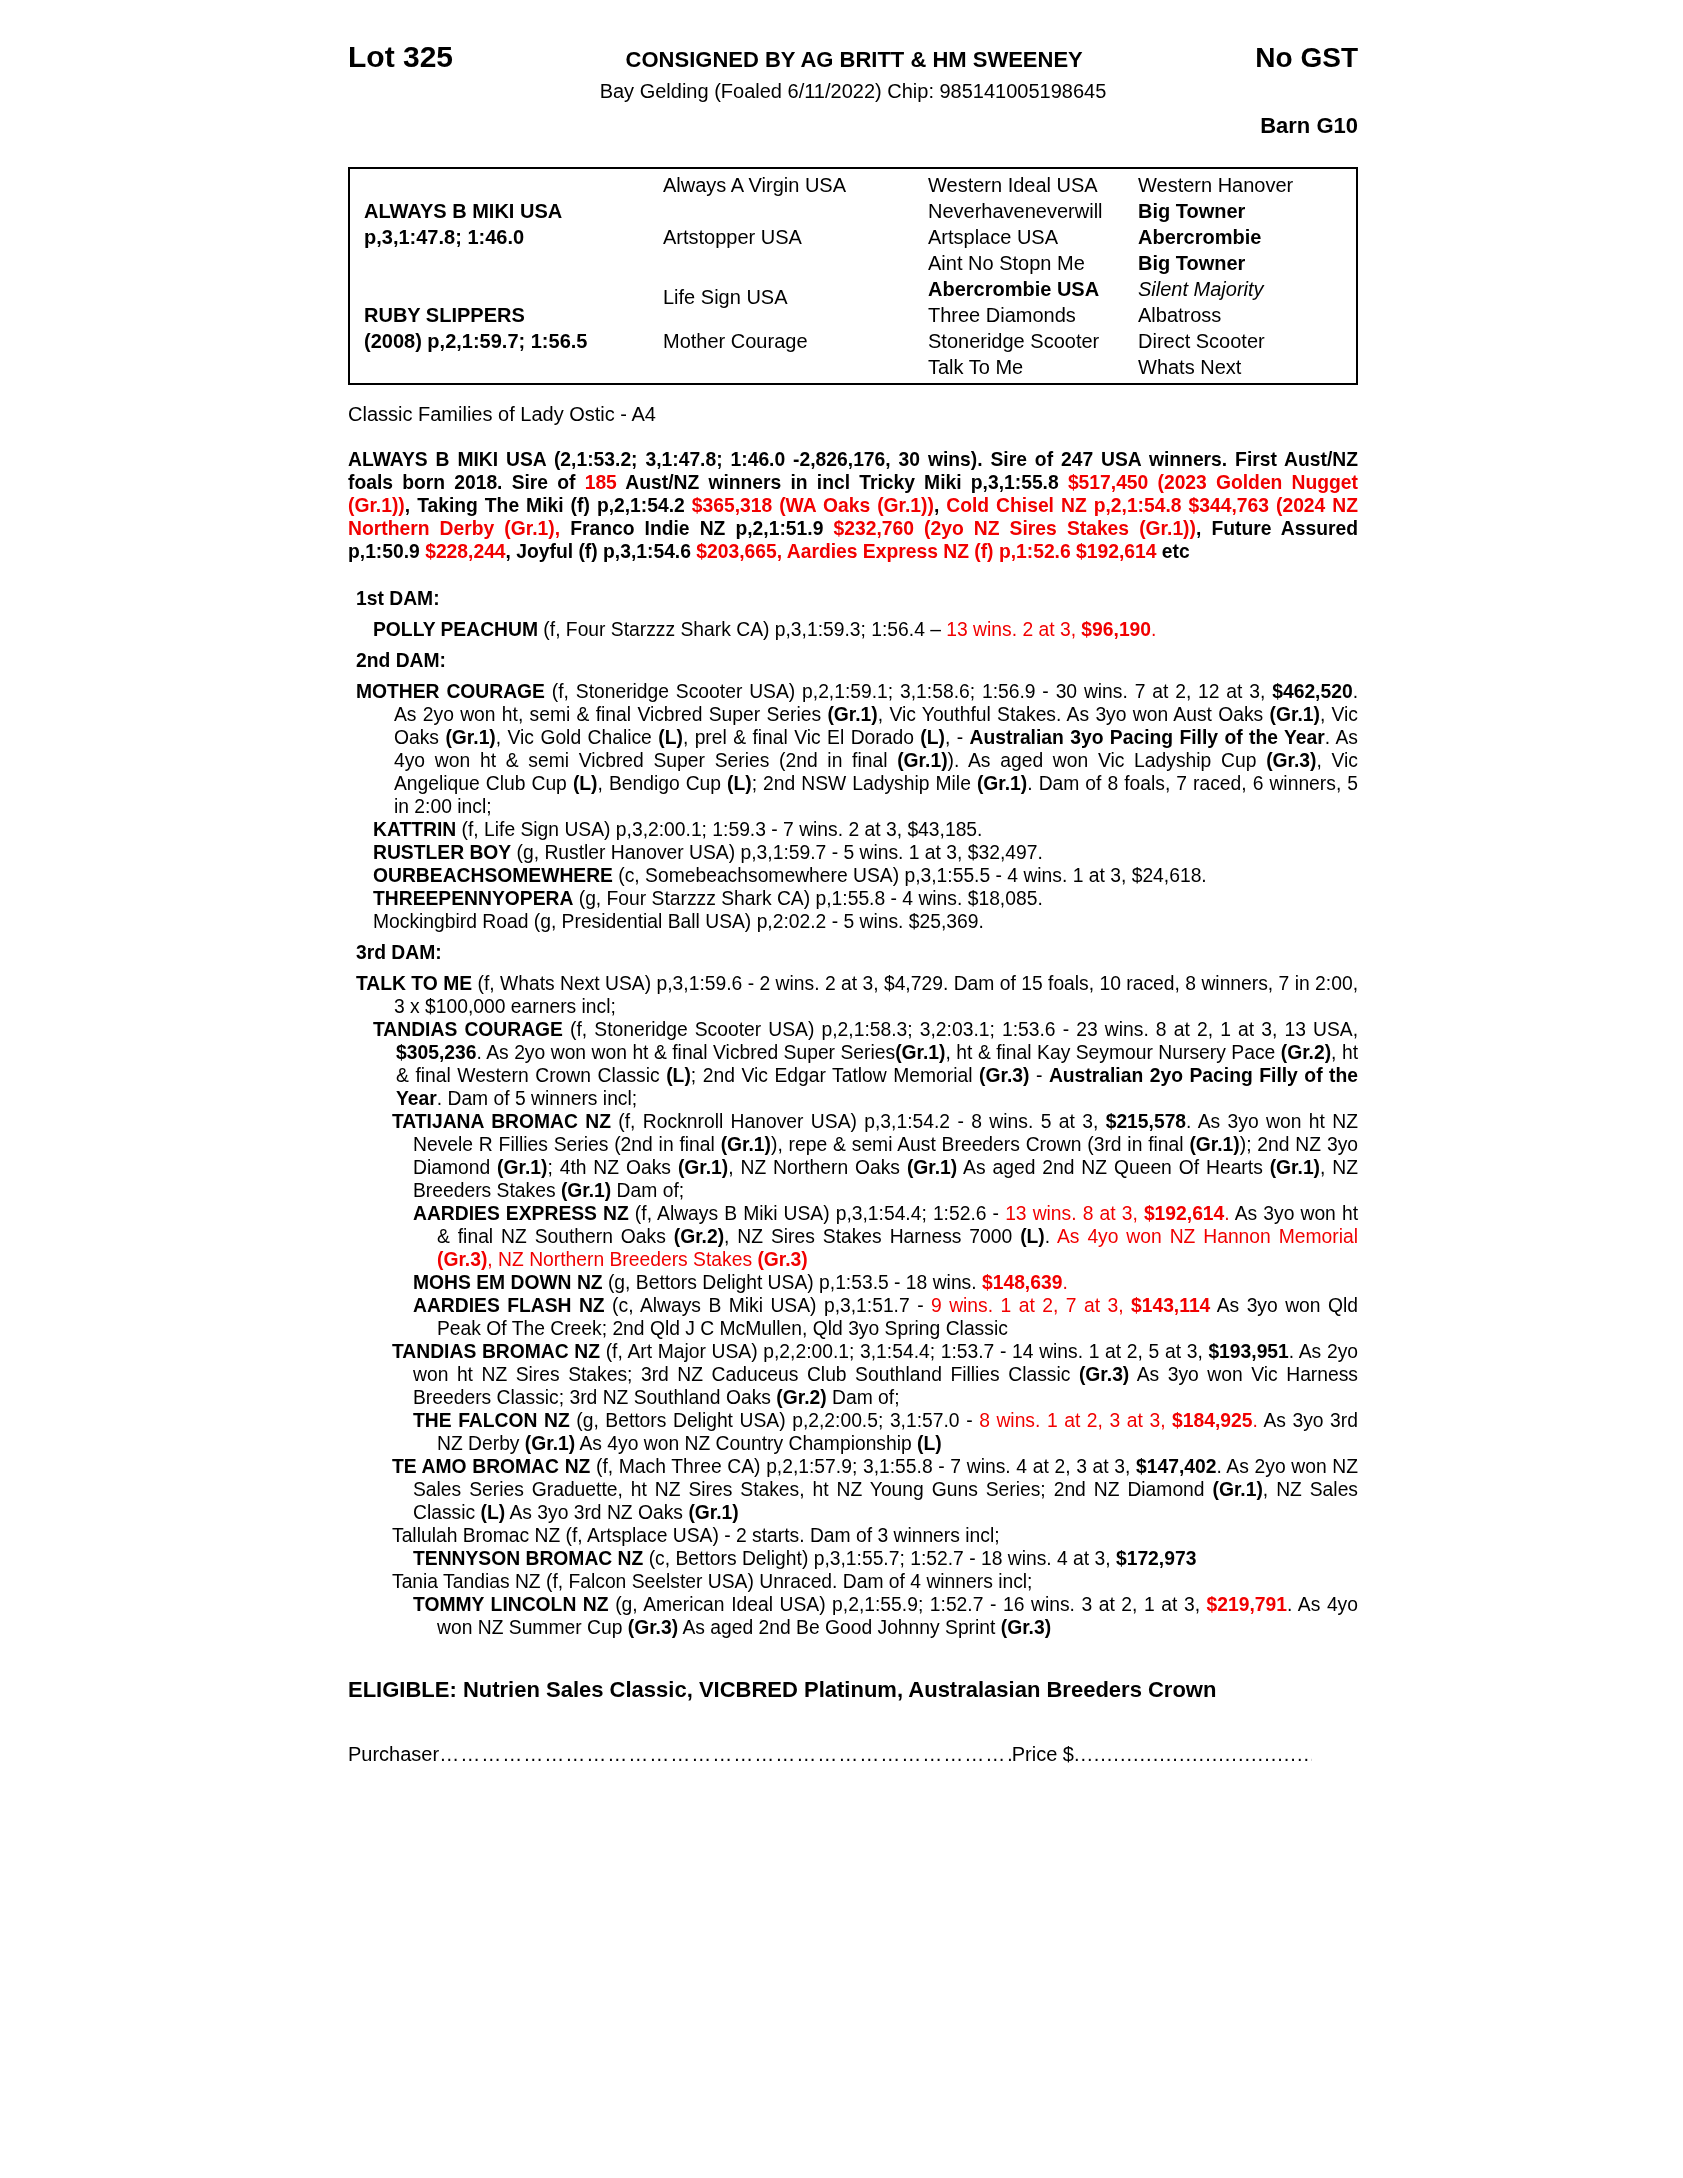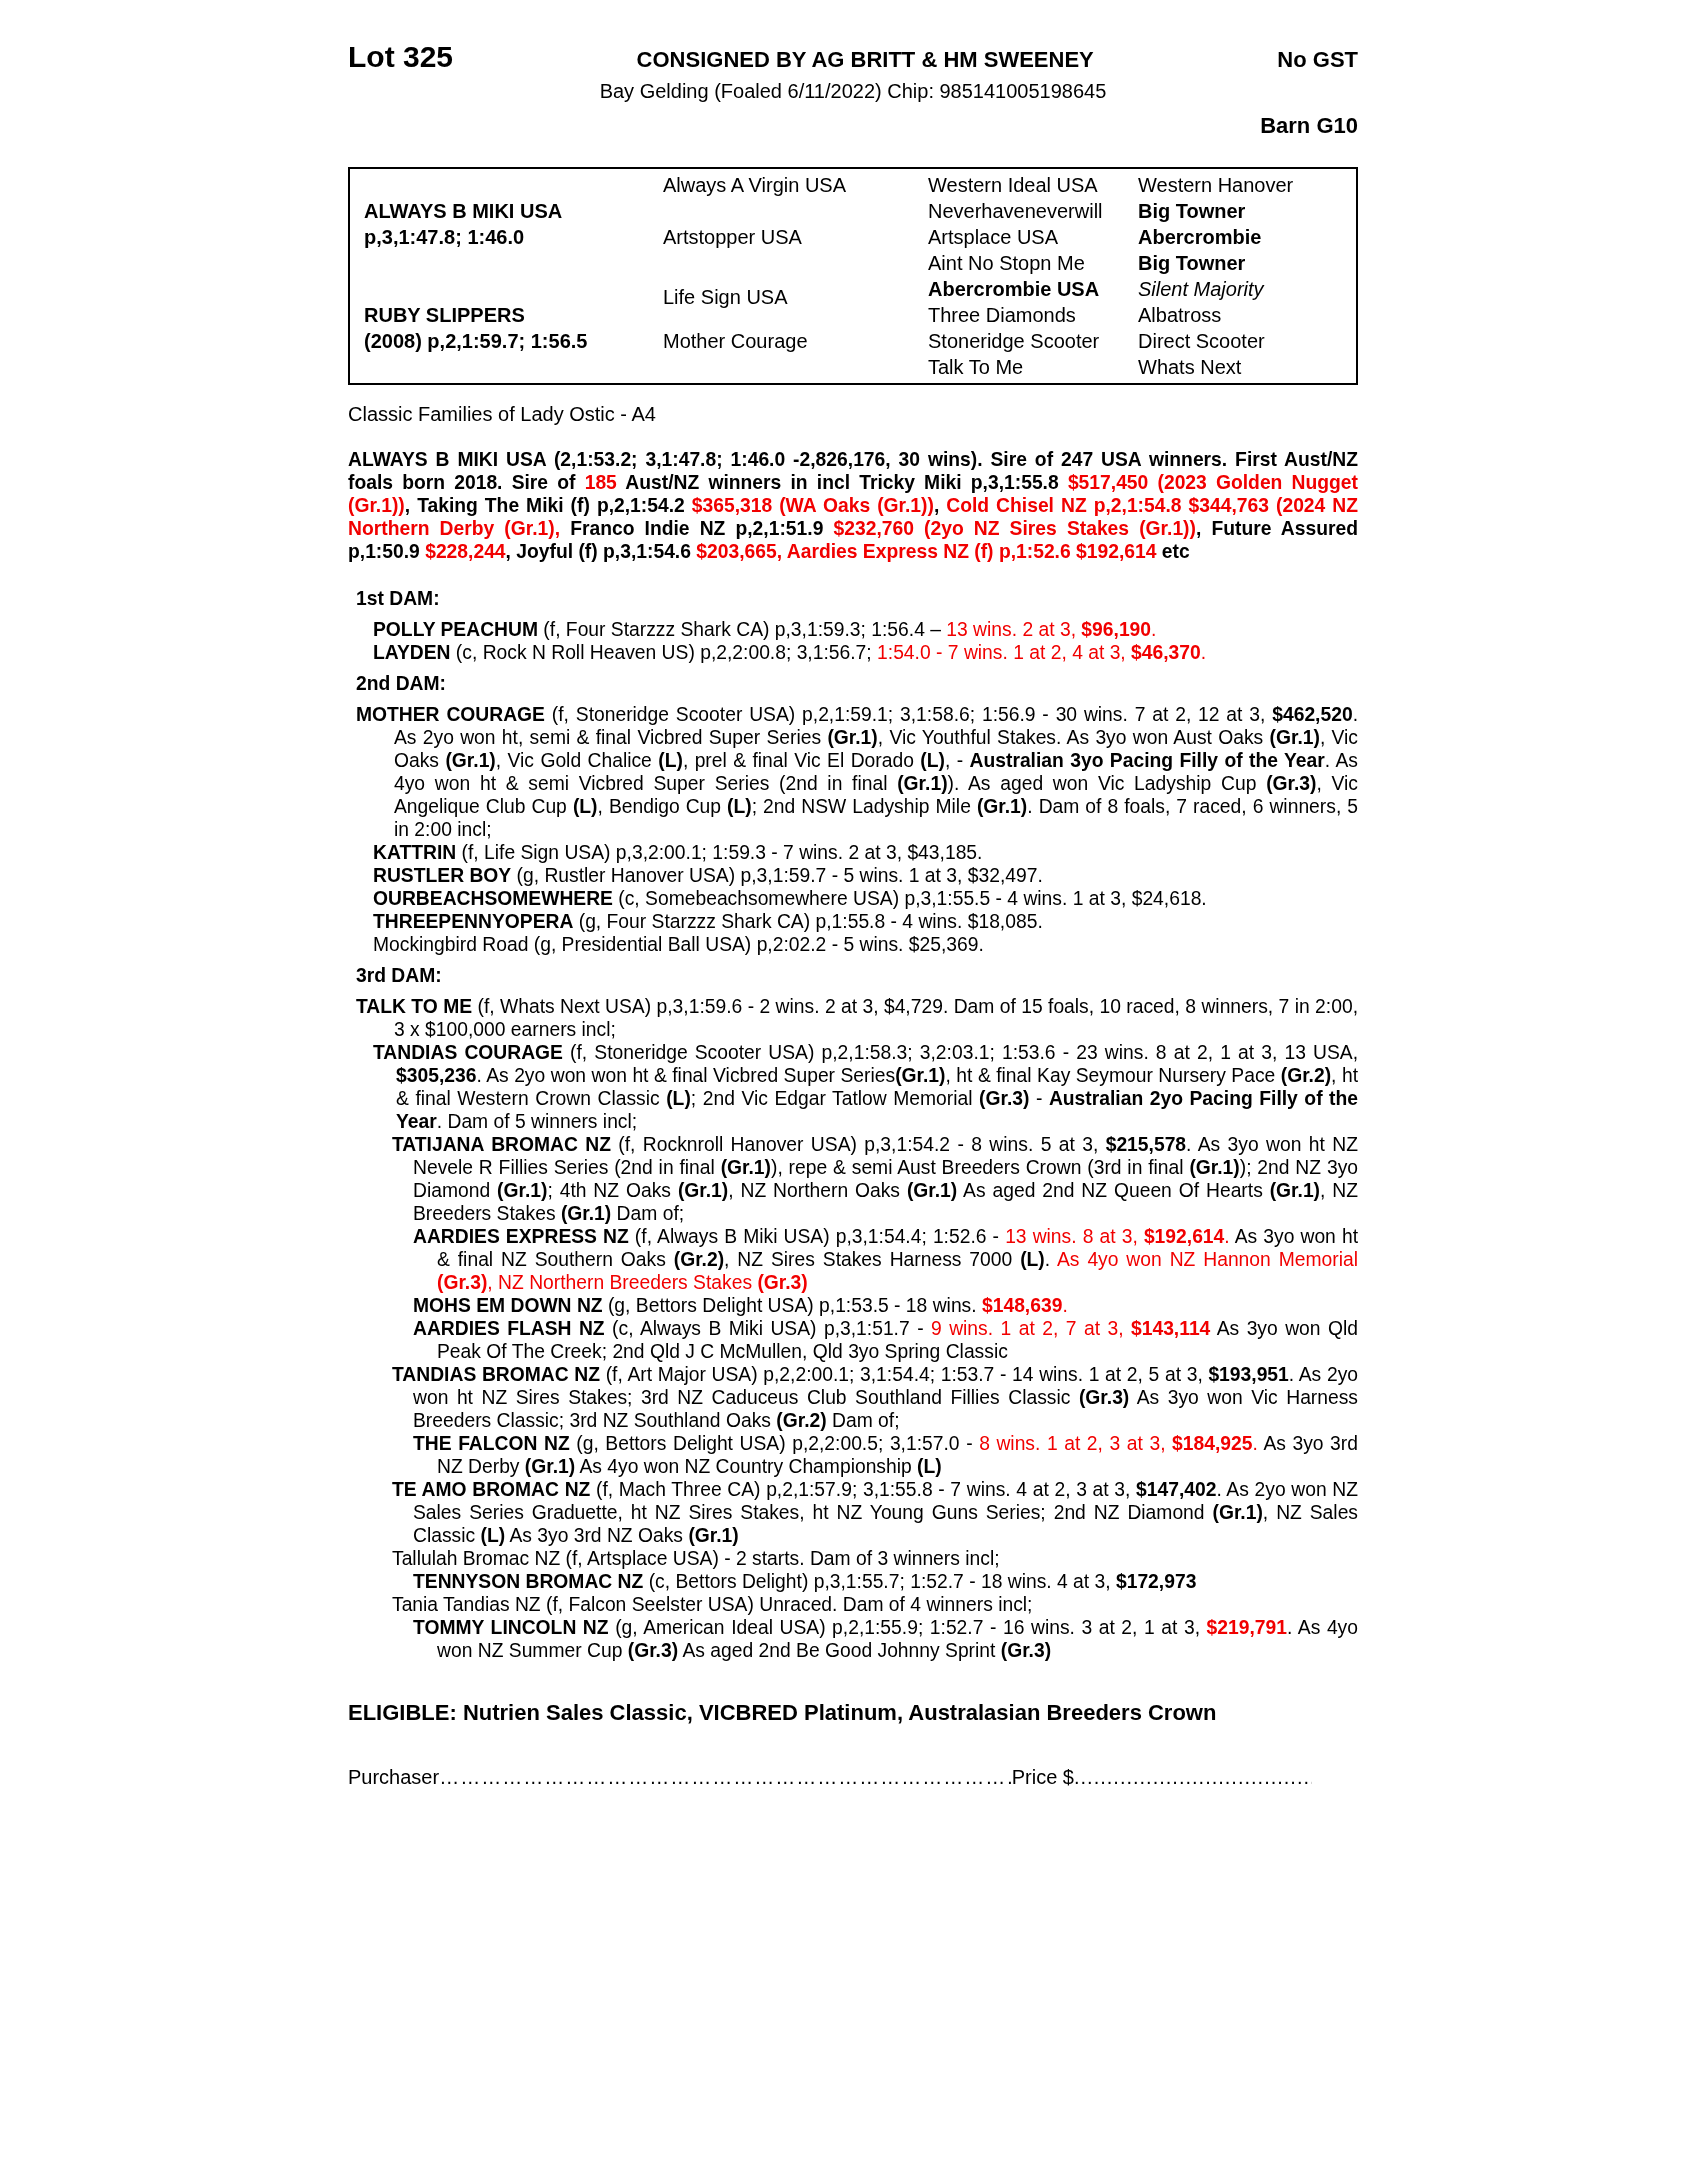--- a/index.html
+++ b/index.html
@@ -9,21 +9,21 @@
     font-family:"Liberation Sans", sans-serif;
     -webkit-font-smoothing:antialiased;
     overflow:hidden;
   }
   .content{position:relative;margin-left:348px;width:1010px;padding-top:40px;}
 
   
   .hdr-row1{display:flex;align-items:baseline;}
   .lot{font-size:30px;font-weight:bold;white-space:nowrap;}
   .consign{flex:1;text-align:center;font-size:22px;font-weight:bold;}
-  .nogst{font-size:22px;font-weight:bold;white-space:nowrap;}
+  .nogst{font-size:28px;font-weight:bold;white-space:nowrap;}
   .desc{margin-top:6px;text-align:center;font-size:20px;}
   .barn{margin-top:10px;text-align:right;font-size:22px;font-weight:bold;}
 
   
   .pedbox{
     margin-top:28px;border:2px solid #000;
     padding:3px 0 3px 14px;
     display:grid;
     grid-template-columns:299px 265px 210px 1fr;
     grid-auto-rows:26px;
@@ -97,21 +97,20 @@
       <div class="cell" style="grid-area: 7 / 4;">Direct Scooter</div>
       <div class="cell" style="grid-area: 8 / 4;">Whats Next</div>
     </div>
 
   <div class="family-note">Classic Families of Lady Ostic - A4</div>
 
   <div>
       <p class="para lv-sire"><span class="s-b">ALWAYS B MIKI USA (2,1:53.2; 3,1:47.8; 1:46.0 -2,826,176, 30 wins). Sire of 247 USA winners. First Aust/NZ foals born 2018. Sire of </span><span class="s-rb">185</span><span class="s-b"> Aust/NZ winners in incl Tricky Miki p,3,1:55.8 </span><span class="s-rb">$517,450 (2023 Golden Nugget (Gr.1))</span><span class="s-b">, Taking The Miki (f) p,2,1:54.2 </span><span class="s-rb">$365,318 (WA Oaks (Gr.1))</span><span class="s-b">, </span><span class="s-rb">Cold Chisel NZ p,2,1:54.8 $344,763 (2024 NZ Northern Derby (Gr.1),</span><span class="s-b"> Franco Indie NZ p,2,1:51.9 </span><span class="s-rb">$232,760 (2yo NZ Sires Stakes (Gr.1))</span><span class="s-b">, Future Assured p,1:50.9 </span><span class="s-rb">$228,244</span><span class="s-b">, Joyful (f) p,3,1:54.6 </span><span class="s-rb">$203,665, Aardies Express NZ (f) p,1:52.6 $192,614</span><span class="s-b"> etc</span></p>
       <p class="para lv-h"><span class="s-b">1st DAM:</span></p>
       <p class="para lv-l2"><span class="s-b">POLLY PEACHUM</span><span class="s-n"> (f, Four Starzzz Shark CA) p,3,1:59.3; 1:56.4 – </span><span class="s-r">13 wins. 2 at 3, </span><span class="s-rb">$96,190</span><span class="s-r">.</span></p>
-      <p class="para lv-l2"><span class="s-b">LAYDEN</span><span class="s-n"> (c, Rock N Roll Heaven US) p,2,2:00.8; 3,1:56.7; </span><span class="s-r">1:54.0 - 7 wins. 1 at 2, 4 at 3, </span><span class="s-rb">$46,370</span><span class="s-r">.</span></p>
       <p class="para lv-h"><span class="s-b">2nd DAM:</span></p>
       <p class="para lv-l1"><span class="s-b">MOTHER COURAGE</span><span class="s-n"> (f, Stoneridge Scooter USA) p,2,1:59.1; 3,1:58.6; 1:56.9 - 30 wins. 7 at 2, 12 at 3, </span><span class="s-b">$462,520</span><span class="s-n">. As 2yo won ht, semi &amp; final Vicbred Super Series </span><span class="s-b">(Gr.1)</span><span class="s-n">, Vic Youthful Stakes. As 3yo won Aust Oaks </span><span class="s-b">(Gr.1)</span><span class="s-n">, Vic Oaks </span><span class="s-b">(Gr.1)</span><span class="s-n">, Vic Gold Chalice </span><span class="s-b">(L)</span><span class="s-n">, prel &amp; final Vic El Dorado </span><span class="s-b">(L)</span><span class="s-n">, - </span><span class="s-b">Australian 3yo Pacing Filly of the Year</span><span class="s-n">. As 4yo won ht &amp; semi Vicbred Super Series (2nd in final </span><span class="s-b">(Gr.1)</span><span class="s-n">). As aged won Vic Ladyship Cup </span><span class="s-b">(Gr.3)</span><span class="s-n">, Vic Angelique Club Cup </span><span class="s-b">(L)</span><span class="s-n">, Bendigo Cup </span><span class="s-b">(L)</span><span class="s-n">; 2nd NSW Ladyship Mile </span><span class="s-b">(Gr.1)</span><span class="s-n">. Dam of 8 foals, 7 raced, 6 winners, 5 in 2:00 incl;</span></p>
       <p class="para lv-l2"><span class="s-b">KATTRIN</span><span class="s-n"> (f, Life Sign USA) p,3,2:00.1; 1:59.3 - 7 wins. 2 at 3, $43,185.</span></p>
       <p class="para lv-l2"><span class="s-b">RUSTLER BOY</span><span class="s-n"> (g, Rustler Hanover USA) p,3,1:59.7 - 5 wins. 1 at 3, $32,497.</span></p>
       <p class="para lv-l2"><span class="s-b">OURBEACHSOMEWHERE</span><span class="s-n"> (c, Somebeachsomewhere USA) p,3,1:55.5 - 4 wins. 1 at 3, $24,618.</span></p>
       <p class="para lv-l2"><span class="s-b">THREEPENNYOPERA</span><span class="s-n"> (g, Four Starzzz Shark CA) p,1:55.8 - 4 wins. $18,085.</span></p>
       <p class="para lv-l2"><span class="s-n">Mockingbird Road (g, Presidential Ball USA) p,2:02.2 - 5 wins. $25,369.</span></p>
       <p class="para lv-h"><span class="s-b">3rd DAM:</span></p>
       <p class="para lv-l1"><span class="s-b">TALK TO ME</span><span class="s-n"> (f, Whats Next USA) p,3,1:59.6 - 2 wins. 2 at 3, $4,729. Dam of 15 foals, 10 raced, 8 winners, 7 in 2:00, 3 x $100,000 earners incl;</span></p>
       <p class="para lv-l2"><span class="s-b">TANDIAS COURAGE</span><span class="s-n"> (f, Stoneridge Scooter USA) p,2,1:58.3; 3,2:03.1; 1:53.6 - 23 wins. 8 at 2, 1 at 3, 13 USA, </span><span class="s-b">$305,236</span><span class="s-n">. As 2yo won won ht &amp; final Vicbred Super Series</span><span class="s-b">(Gr.1)</span><span class="s-n">, ht &amp; final Kay Seymour Nursery Pace </span><span class="s-b">(Gr.2)</span><span class="s-n">, ht &amp; final Western Crown Classic </span><span class="s-b">(L)</span><span class="s-n">; 2nd Vic Edgar Tatlow Memorial </span><span class="s-b">(Gr.3)</span><span class="s-n"> - </span><span class="s-b">Australian 2yo Pacing Filly of the Year</span><span class="s-n">. Dam of 5 winners incl;</span></p>

